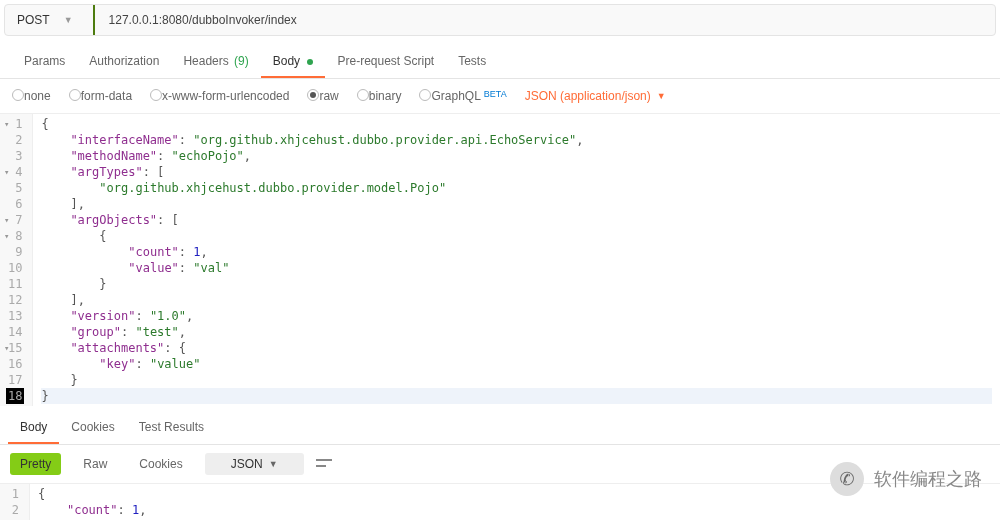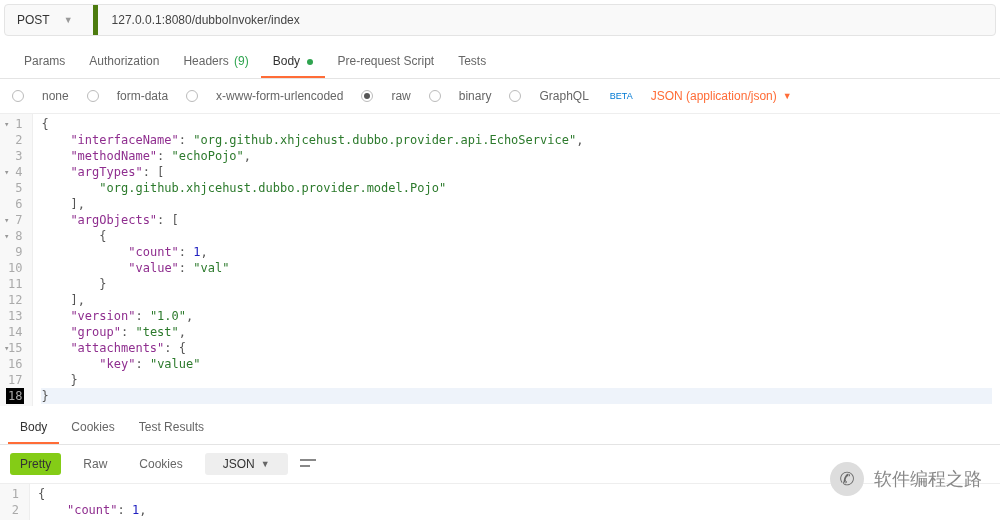--- a/index.html
+++ b/index.html
@@ -1,27 +1,27 @@
 <!DOCTYPE html>
 <html><head>
 <meta charset="utf-8">
 <style>
   * { box-sizing: border-box; margin: 0; padding: 0; }
   body { font-family: -apple-system, BlinkMacSystemFont, "Segoe UI", Arial, sans-serif; font-size: 12px; color: #555; background: #fff; }
   .top-bar { display: flex; align-items: stretch; border: 1px solid #e4e4e4; border-radius: 4px; margin: 4px; background: #f9f9f9; }
-  .method-select { display: flex; align-items: center; padding: 8px 20px 8px 12px; border-right: 5px solid #4d7c0f; cursor: pointer; font-size: 12px; color: #333; min-width: 80px; justify-content: center; }
+  .method-select { display: flex; align-items: center; padding: 8px 20px 8px 12px; border-right: 2px solid #4d7c0f; cursor: pointer; font-size: 12px; color: #333; min-width: 80px; justify-content: center; }
   .method-select .chev { font-size: 9px; color: #999; margin-left: 14px; }
   .url { flex: 1; padding: 8px 14px; font-size: 12px; color: #444; background: transparent; border: none; outline: none; }
   .tabs { display: flex; border-bottom: 1px solid #e4e4e4; padding: 0 12px; margin-top: 10px; }
   .tab { padding: 8px 12px; color: #666; cursor: pointer; font-size: 12px; border-bottom: 2px solid transparent; }
   .tab .count { color: #2fa44f; margin-left: 2px; }
   .tab.active { border-bottom-color: #ff6c37; color: #333; }
   .tab .dot { display:inline-block; width:6px; height:6px; border-radius:50%; background:#2fa44f; margin-left:4px; vertical-align: middle; }
   .radio-row { display: flex; align-items: center; padding: 10px 12px; border-bottom: 1px solid #eee; gap: 18px; font-size: 12px; }
-  .radio { display:inline-flex; align-items:center; gap:18px; color:#666; cursor:pointer; }
+  .radio { display:inline-flex; align-items:flex-start; gap:0; color:#666; cursor:pointer; }
   .rdot { width:12px; height:12px; border:1px solid #bbb; border-radius:50%; display:inline-flex; align-items:center; justify-content:center; }
   .rdot.sel::after { content:""; width:6px; height:6px; background:#555; border-radius:50%; }
   .beta { font-size: 9px; color:#0079d3; vertical-align: super; margin-left:3px; }
   .ctype { color:#ff6c37; display:inline-flex; align-items:center; gap:6px; cursor:pointer; }
   .ctype .chev { font-size:9px; color:#ff6c37; }
   .editor { font-family: Consolas, Monaco, monospace; font-size: 12px; display:flex; }
   .gutter { background:#f8f8f8; color:#aaa; text-align:right; padding: 2px 8px 2px 6px; border-right:1px solid #eee; user-select:none; min-width: 30px; }
   .gutter .ln { padding: 0 2px; line-height:16px; height:16px; position:relative; }
   .gutter .ln.fold::after { content:"▾"; position:absolute; left:-2px; font-size:9px; color:#999; }
   .gutter .ln.cursor { background:#000000; }
@@ -32,21 +32,21 @@
   .s { color:#2c7a2c; } 
   .n { color:#2020c0; } 
   .p { color:#555; }
   .resp-tabs { display:flex; border-bottom:1px solid #e4e4e4; padding:0 8px; margin-top:6px; }
   .resp-tab { padding:8px 12px; color:#666; cursor:pointer; font-size:12px; }
   .resp-tab.active { color:#333; border-bottom:2px solid #ff6c37; }
   .resp-tab .count { color:#2fa44f; margin-left:2px; }
   .toolbar { display:flex; align-items:center; gap:12px; padding:8px 10px; border-bottom:1px solid #eee; color:#666; }
   .tb-btn { padding:4px 10px; border-radius:3px; cursor:pointer; }
   .tb-btn.active { background:#84cc16; color:#333; }
-  .tb-sel { background:#eee; padding:4px 18px; border-radius:3px; display:inline-flex; align-items:center; gap:6px; cursor:pointer; color:#333; }
+  .tb-sel { background:#eee; padding:4px 26px; border-radius:3px; display:inline-flex; align-items:center; gap:6px; cursor:pointer; color:#333; }
   .tb-sel .chev { font-size:9px; color:#666; }
   .wrap-icon { width:18px; height:14px; position:relative; cursor:pointer; }
   .wrap-icon::before, .wrap-icon::after { content:""; position:absolute; left:0; right:2px; height:2px; background:#888; }
   .wrap-icon::before { top:2px; }
   .wrap-icon::after { top:8px; width:60%; }
   .watermark { position: fixed; right: 18px; bottom: 24px; display:flex; align-items:center; gap:10px; color:#888; font-size:18px; pointer-events:none; }
   .wm-circle { width:34px; height:34px; border-radius:50%; background:#ddd; display:flex; align-items:center; justify-content:center; color:#666; font-size:18px; }
 </style>
 </head>
 <body>

